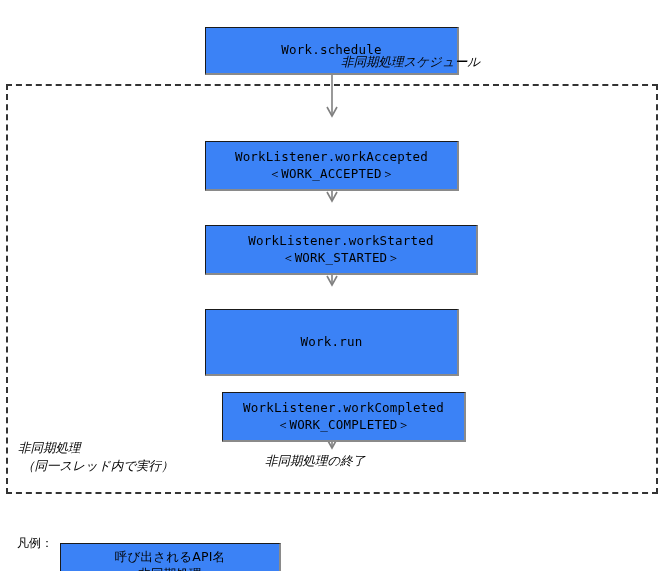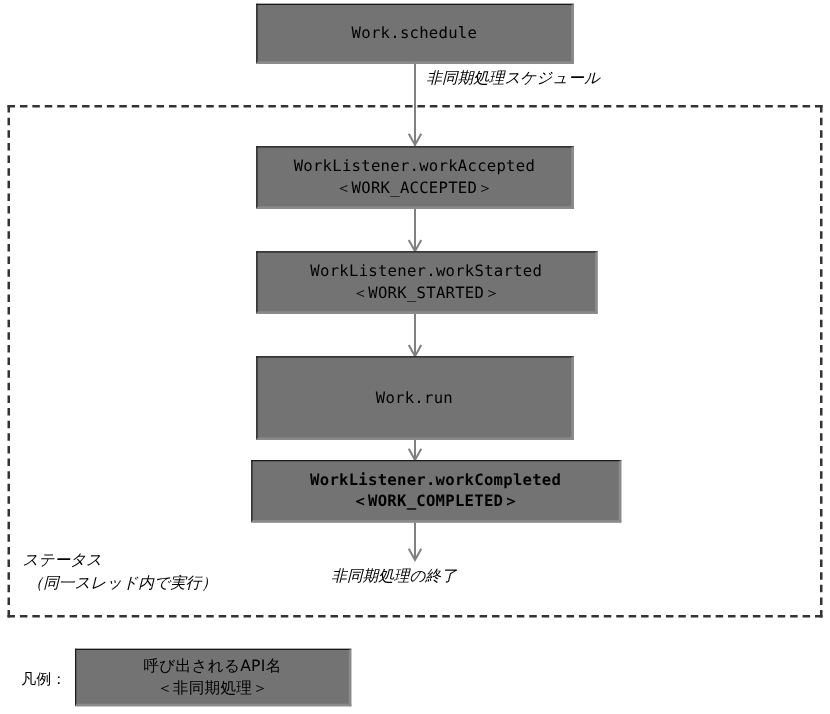--- a/index.html
+++ b/index.html
@@ -21,34 +21,35 @@
     position: absolute;
     left: 0; top: 0;
     width: 664px;
     height: 571px;
   }
 
   
   .node {
     position: absolute;
     box-sizing: border-box;
-    background: #737373;
+    background: #3b82f6;
     border-top: 1px solid #1a1a1a;
     border-left: 1px solid #1a1a1a;
     border-right: 2px solid #8a8a8a;
     border-bottom: 2px solid #8a8a8a;
     display: flex;
     flex-direction: column;
     align-items: center;
     justify-content: center;
     text-align: center;
     line-height: 1.35;
     font-size: 12.5px;
     letter-spacing: 0.2px;
     white-space: pre;
+    margin-top: 24px;
   }
   .node .l1, .node .l2 { display: block; }
 
   
   .group-region {
     position: absolute;
     box-sizing: border-box;
     border: 2px dashed #333333;
     background: transparent;
   }
@@ -118,30 +119,30 @@
 
   <div class="node" style="left:205px; top:201px; width:273px; height:50px;">
     <span class="l1">WorkListener.workStarted</span>
     <span class="l2">＜WORK_STARTED＞</span>
   </div>
 
   <div class="node" style="left:205px; top:285px; width:254px; height:67px;">
     <span class="l1">Work.run</span>
   </div>
 
-  <div class="node" style="left:201px; top:368px; width:296px; height:50px;font-weight:bold;">
+  <div class="node" style="left:222px; top:368px; width:244px; height:50px;">
     <span class="l1">WorkListener.workCompleted</span>
     <span class="l2">＜WORK_COMPLETED＞</span>
   </div>
 
   <div class="label jp" style="left:341px; top:53px;">非同期処理スケジュール</div>
 
   <div class="label jp" style="left:265px; top:452px;">非同期処理の終了</div>
 
-  <div class="label jp" style="left:18px; top:439px;">ステータス</div>
+  <div class="label jp" style="left:18px; top:439px;">非同期処理</div>
 
   <div class="label jp" style="left:22px; top:457px;">（同一スレッド内で実行）</div>
 
   <div class="legend-label" style="left:17px; top:535px;">凡例：</div>
 
   <div class="node jpbox" style="left:60px; top:519px; width:221px; height:46px;">
     <span class="l1">呼び出されるAPI名</span>
     <span class="l2">＜非同期処理＞</span>
   </div>
 

